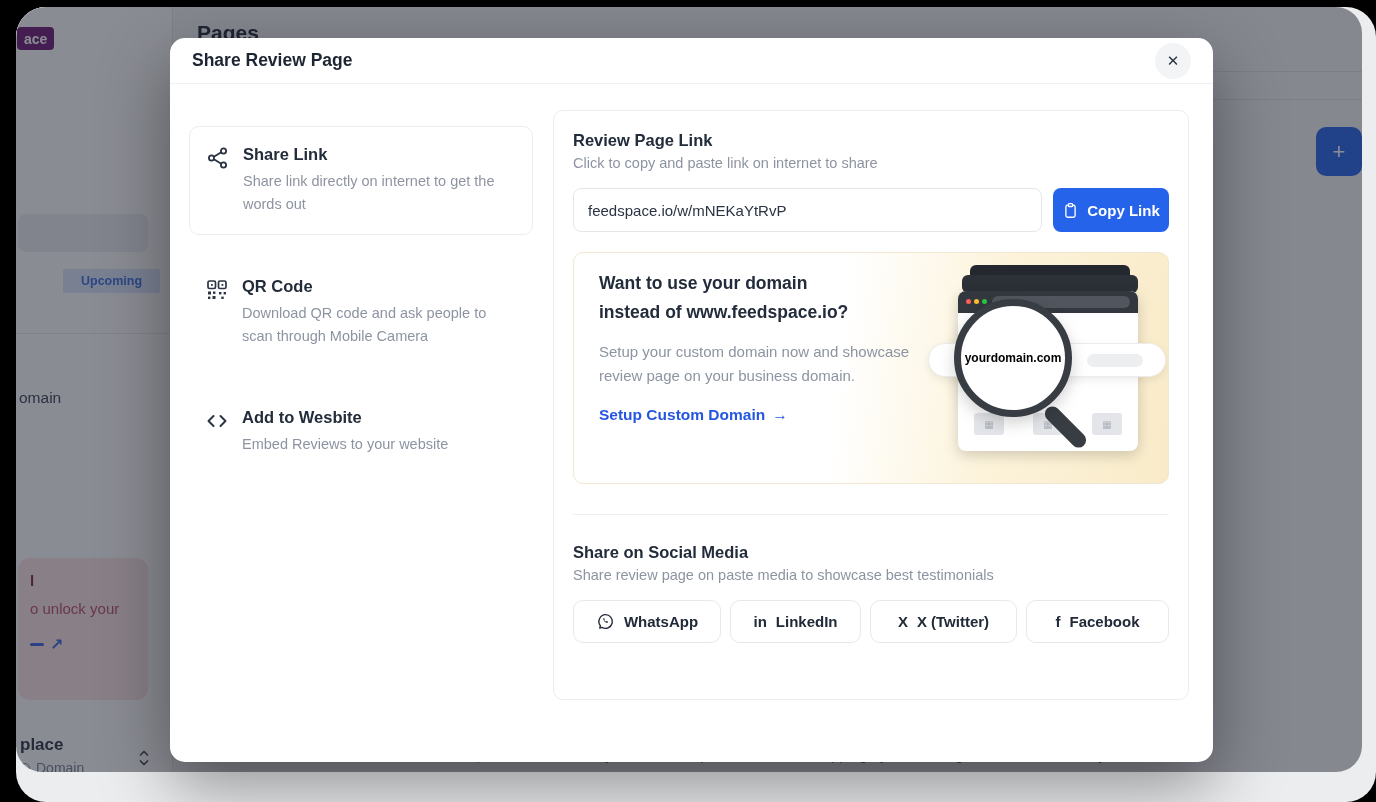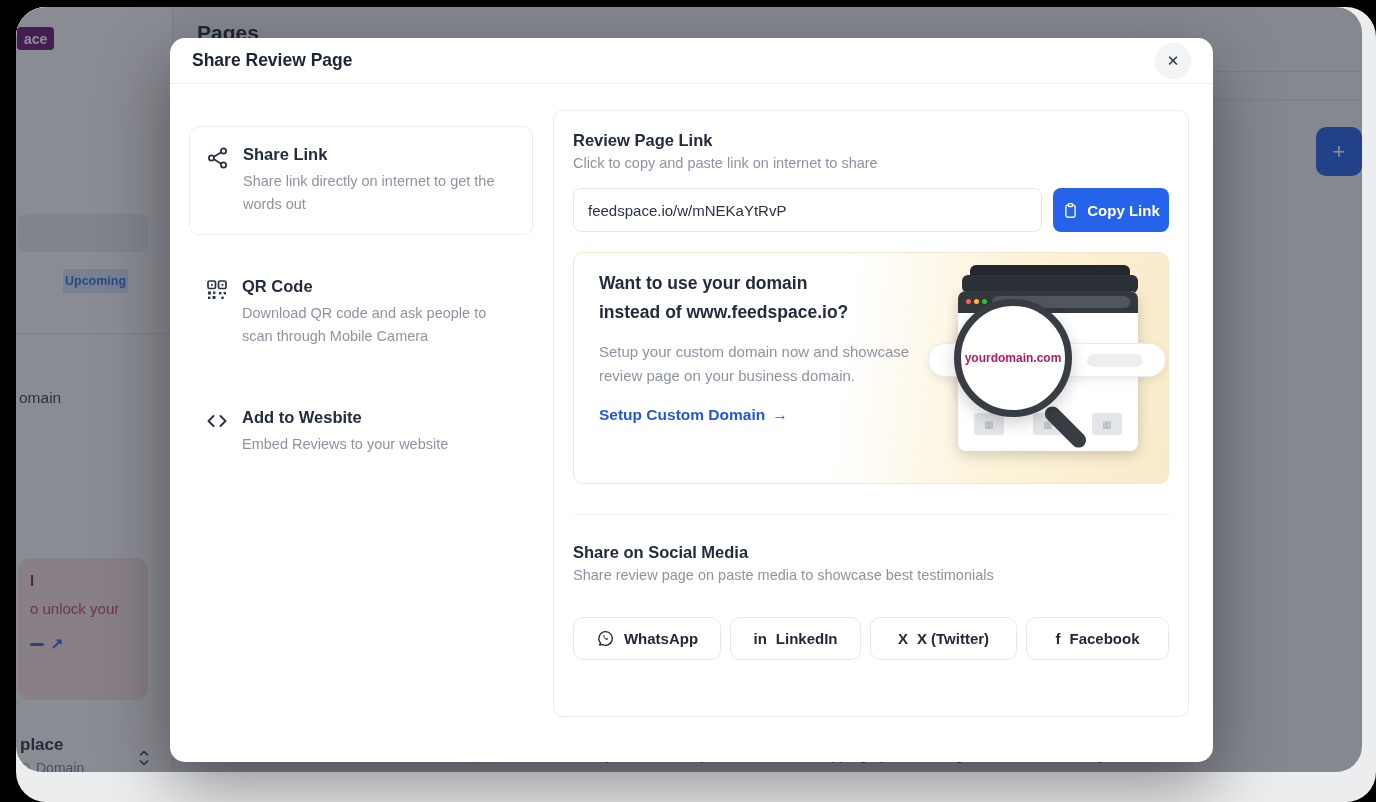--- a/index.html
+++ b/index.html
@@ -14,21 +14,21 @@
   .dim  { position:absolute; inset:0; background:rgba(30,34,48,0.52); }
 
   
   .sidebar { position:absolute; left:0; top:0; width:157px; height:100%;
              background:#ffffff; border-right:1px solid #e6e8ec; }
   .logo-chip { position:absolute; left:1px; top:20px; height:23px; padding:0 7px;
                background:#701a75; color:#fff; font-weight:700; font-size:14px;
                border-radius:4px; display:flex; align-items:center; }
   .side-selected { position:absolute; left:2px; top:207px; width:130px; height:38px;
                    background:#edeff2; border-radius:8px; }
-  .badge-upcoming { position:absolute; left:47px; top:262px; padding:5px 2px;
+  .badge-upcoming { position:absolute; left:47px; top:262px; padding:5px 18px;
                     background:#dbe7fd; color:#3b6fe0; font-size:12.5px; font-weight:600;
                     border-radius:2px; }
   .side-divider { position:absolute; left:0; top:326px; width:157px; height:1px; background:#e9ebee; }
   .side-item-partial { position:absolute; left:3px; top:382px; font-size:15.5px;
                        font-weight:500; color:#3a4354; }
   .alert-box { position:absolute; left:2px; top:551px; width:130px; height:142px;
                border-radius:12px; background:#fbe3e7; padding:14px 12px; }
   .alert-t1 { font-size:15px; font-weight:700; color:#7a2740; }
   .alert-t2 { margin-top:9px; font-size:15px; color:#bb5068; line-height:21px; }
   .alert-link { margin-top:16px; display:flex; align-items:center; gap:6px; color:#3b63e0; }
@@ -112,27 +112,27 @@
                justify-content:center; color:#aab0b8; font-size:10px; }
   .illo-pill { position:absolute; left:0; top:90px; width:238px; height:34px;
                background:#fff; border:1px solid #ececec; border-radius:17px;
                box-shadow:0 3px 8px rgba(0,0,0,.08); }
   .illo-pill-label { position:absolute; left:158px; top:10px; width:56px; height:13px;
                      background:#eceef0; border-radius:7px; }
   .magnifier { position:absolute; left:26px; top:46px; width:118px; height:118px;
                border:7px solid #383d44; border-radius:50%; background:#fff;
                box-shadow:0 6px 16px rgba(0,0,0,.18); display:flex; align-items:center;
                justify-content:center; }
-  .mag-text { font-size:12px; font-weight:700; color:#be185d; }
+  .mag-text { font-size:12px; font-weight:700; color:#000000; }
   .mag-handle { position:absolute; left:130px; top:148px; width:15px; height:52px;
                 background:#383d44; border-radius:8px; transform:rotate(-45deg); }
 
   .panel-divider { margin-top:30px; border-top:1px solid #eef0f3; }
   .social-head { margin-top:28px; }
-  .social-row { margin-top:34px; display:flex; gap:9px; }
+  .social-row { margin-top:17px; display:flex; gap:9px; }
   .social-btn { height:43px; background:#fff; border:1px solid #e6e9ec; border-radius:10px;
                 display:flex; align-items:center; justify-content:center; gap:9px;
                 font-size:15px; font-weight:600; color:#202a38; cursor:pointer;
                 font-family:"Liberation Sans","DejaVu Sans",sans-serif; }
   .sb-wa { width:148px; } .sb-li { width:131px; } .sb-x { width:147px; } .sb-fb { width:143px; }
   .soc-glyph { font-weight:700; font-size:15px; }
 </style>
 </head>
 <body>
 

